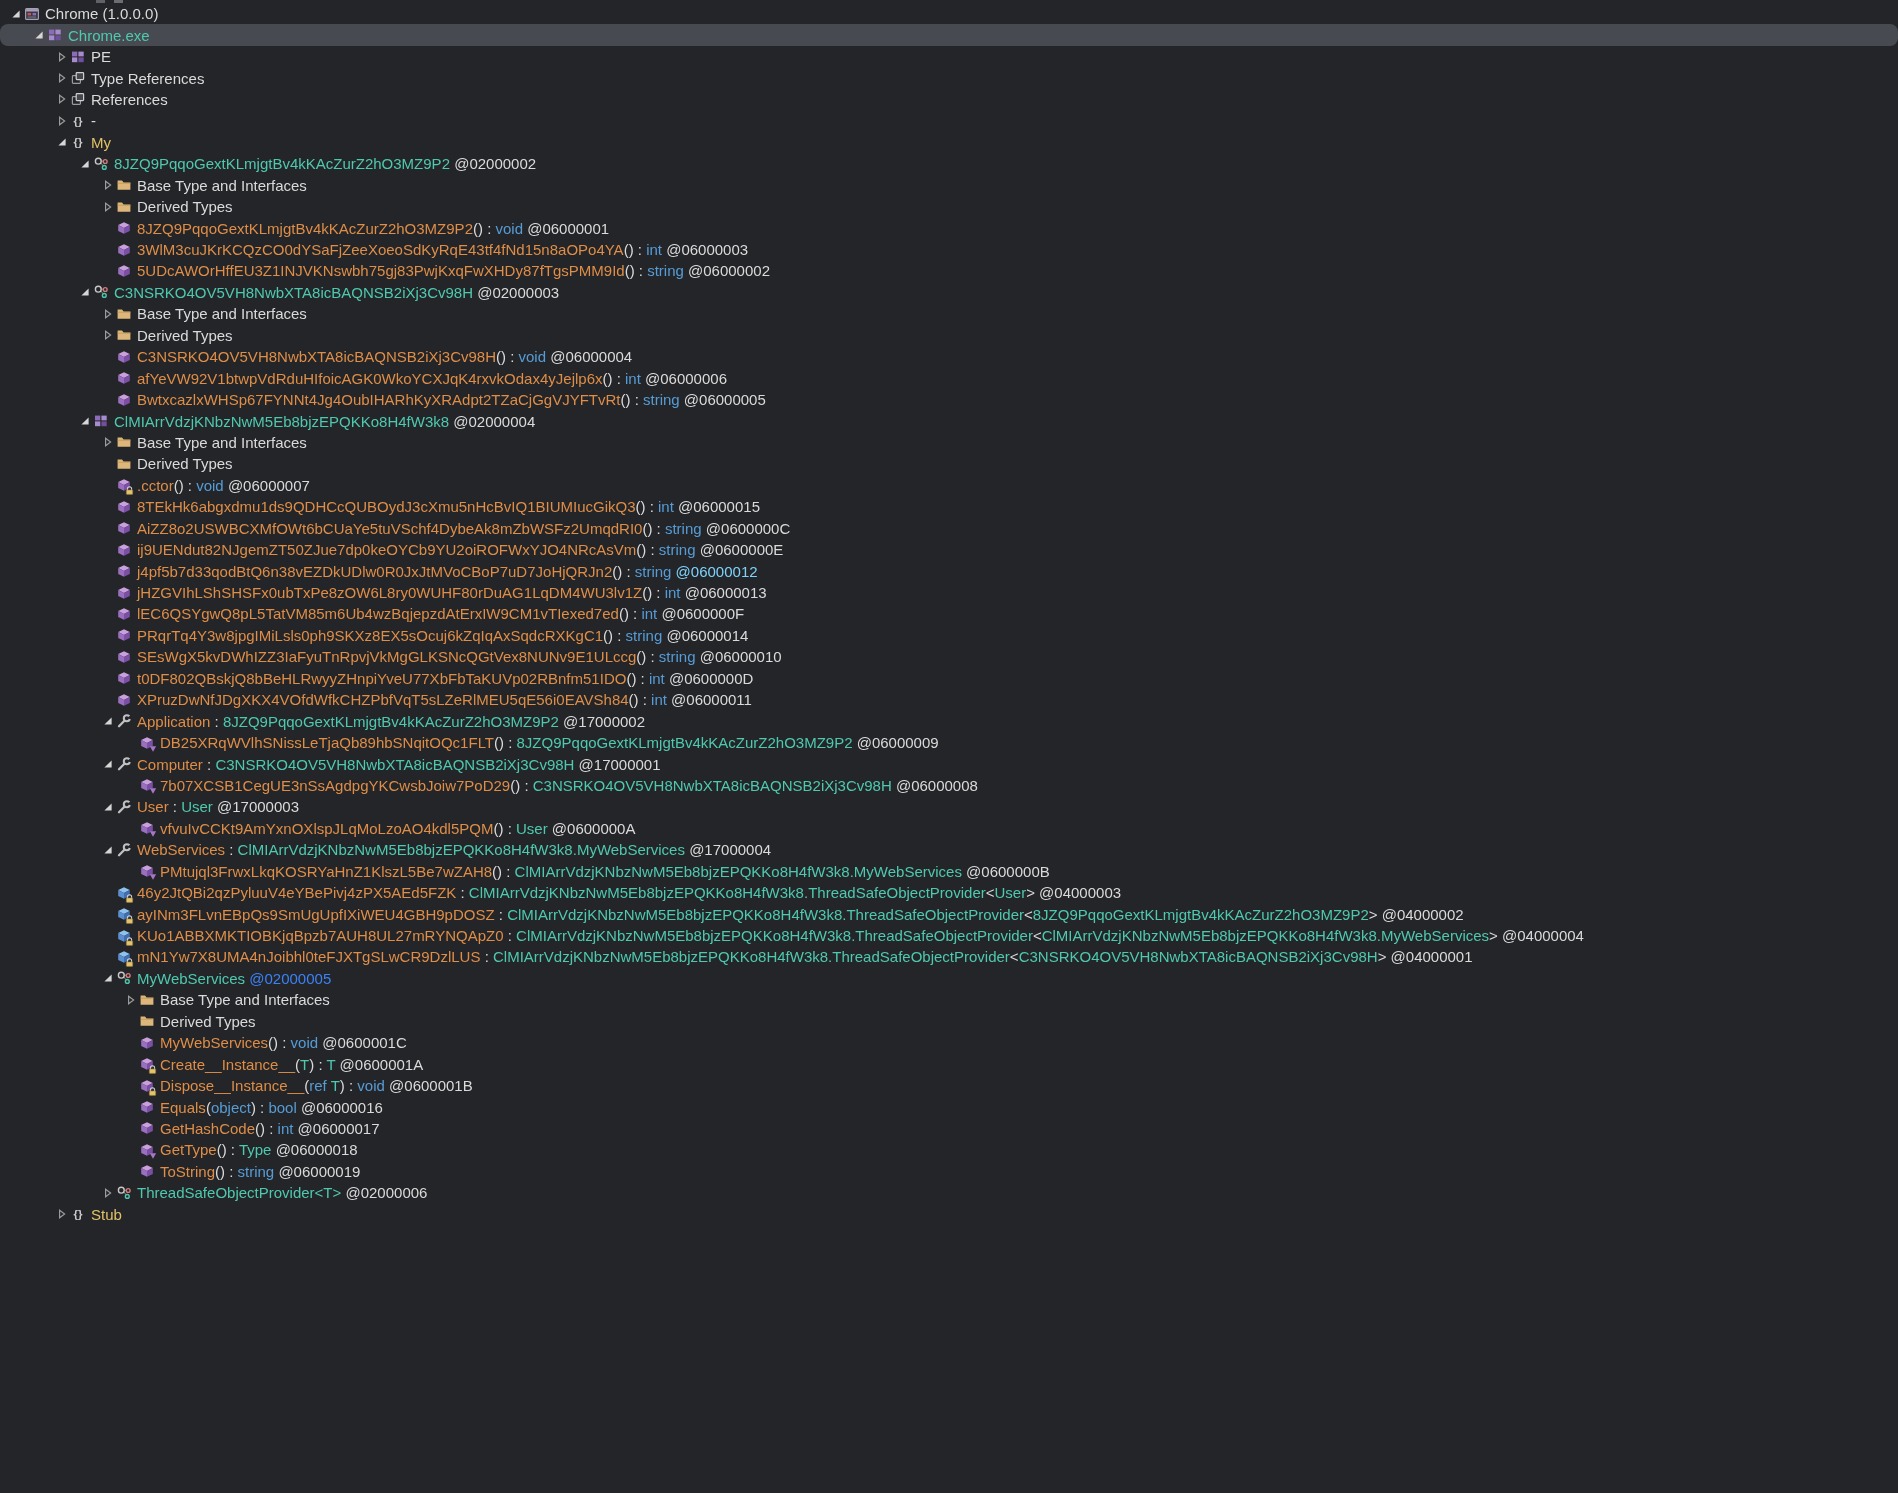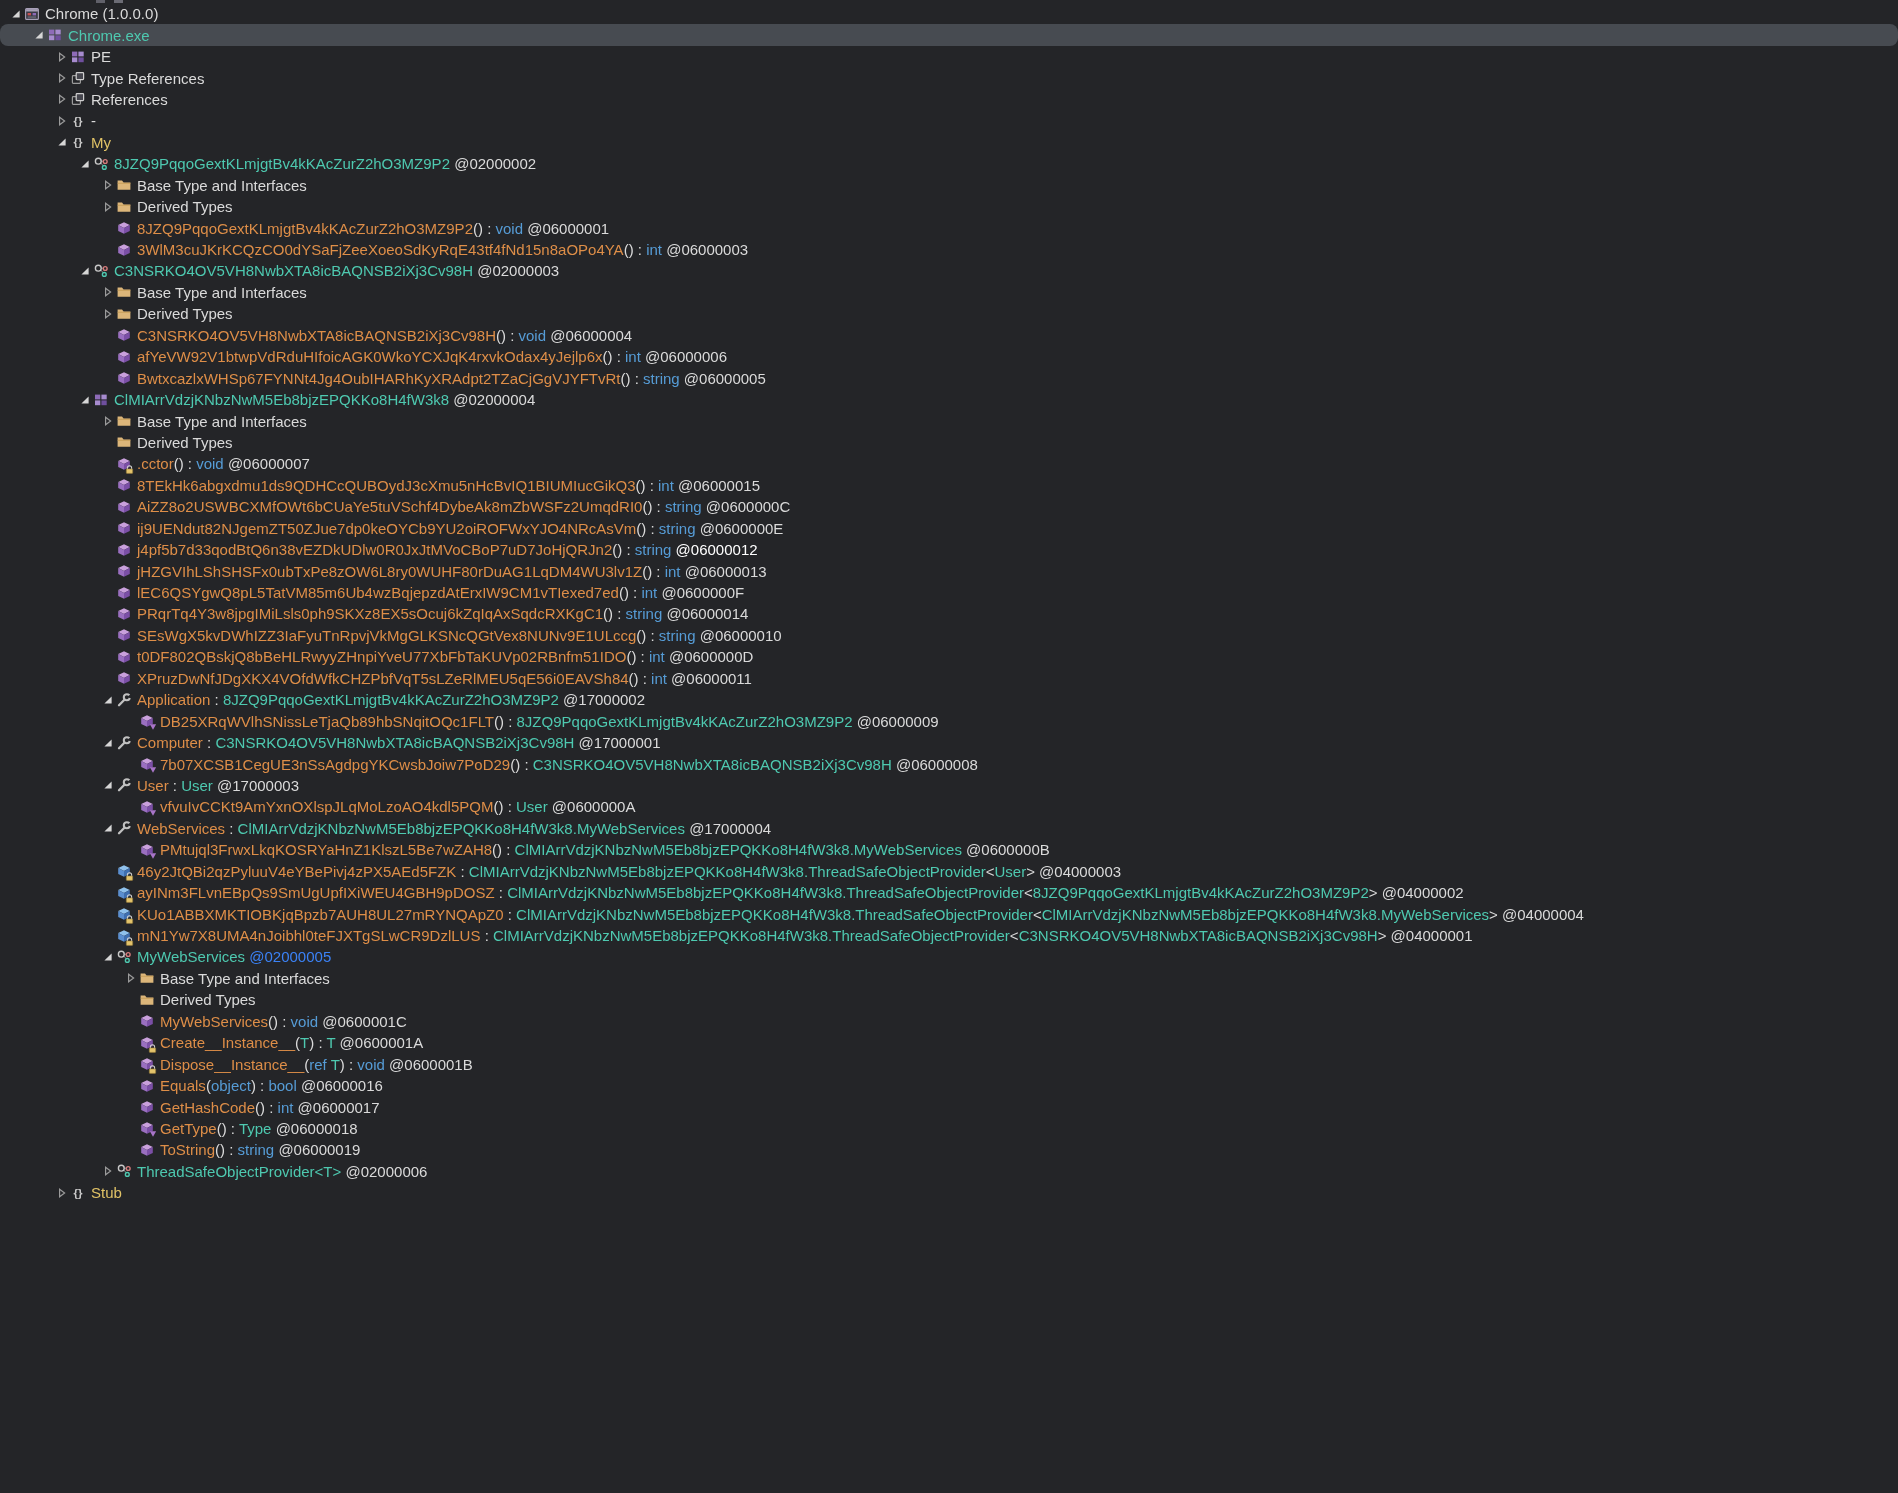--- a/index.html
+++ b/index.html
@@ -109,20 +109,25 @@
     <div class="row"><span class="indent" style="width: 100px;"></span><span class="arrow"></span><span class="icon"><svg class="main" width="16" height="16" viewBox="0 0 16 16">
           <path d="M8 2.2 L13.8 5.1 L8 8 L2.2 5.1 Z" fill="#C9A0DC"></path>
           <path d="M2.2 5.1 L8 8 L8 13.8 L2.2 10.9 Z" fill="#9A6FC0"></path>
           <path d="M13.8 5.1 L8 8 L8 13.8 L13.8 10.9 Z" fill="#7B4FA6"></path>
         </svg></span><span class="label"><span style="color: rgb(222, 142, 72);">8JZQ9PqqoGextKLmjgtBv4kKAcZurZ2hO3MZ9P2</span><span style="color: rgb(218, 218, 218);">() : </span><span style="color: rgb(86, 156, 214);">void</span><span style="color: rgb(218, 218, 218);"> @06000001</span></span></div>
     <div class="row"><span class="indent" style="width: 100px;"></span><span class="arrow"></span><span class="icon"><svg class="main" width="16" height="16" viewBox="0 0 16 16">
           <path d="M8 2.2 L13.8 5.1 L8 8 L2.2 5.1 Z" fill="#C9A0DC"></path>
           <path d="M2.2 5.1 L8 8 L8 13.8 L2.2 10.9 Z" fill="#9A6FC0"></path>
           <path d="M13.8 5.1 L8 8 L8 13.8 L13.8 10.9 Z" fill="#7B4FA6"></path>
         </svg></span><span class="label"><span style="color: rgb(222, 142, 72);">3WlM3cuJKrKCQzCO0dYSaFjZeeXoeoSdKyRqE43tf4fNd15n8aOPo4YA</span><span style="color: rgb(218, 218, 218);">() : </span><span style="color: rgb(86, 156, 214);">int</span><span style="color: rgb(218, 218, 218);"> @06000003</span></span></div>
+    <div class="row"><span class="indent" style="width: 100px;"></span><span class="arrow"></span><span class="icon"><svg class="main" width="16" height="16" viewBox="0 0 16 16">
+          <path d="M8 2.2 L13.8 5.1 L8 8 L2.2 5.1 Z" fill="#C9A0DC"></path>
+          <path d="M2.2 5.1 L8 8 L8 13.8 L2.2 10.9 Z" fill="#9A6FC0"></path>
+          <path d="M13.8 5.1 L8 8 L8 13.8 L13.8 10.9 Z" fill="#7B4FA6"></path>
+        </svg></span><span class="label"><span style="color: rgb(222, 142, 72);">5UDcAWOrHffEU3Z1INJVKNswbh75gj83PwjKxqFwXHDy87fTgsPMM9Id</span><span style="color: rgb(218, 218, 218);">() : </span><span style="color: rgb(86, 156, 214);">string</span><span style="color: rgb(218, 218, 218);"> @06000002</span></span></div>
     <div class="row"><span class="indent" style="width: 77px;"></span><span class="arrow"><svg width="10" height="10" viewBox="0 0 10 10">
           <path d="M8.6 1.4 V8.6 H1.4 Z" fill="#D6D6D6"></path>
         </svg></span><span class="icon"><svg class="main" width="16" height="16" viewBox="0 0 16 16">
           <path d="M7.6 6.8 L10.4 10" stroke="#8A8A8A" stroke-width="1"></path>
           <path d="M8.2 5.1 L10.2 5.3" stroke="#8A8A8A" stroke-width="1"></path>
           <circle cx="5.3" cy="5.2" r="2.9" fill="none" stroke="#C8C8C8" stroke-width="1.4"></circle>
           <circle cx="12.2" cy="5.5" r="1.9" fill="none" stroke="#D57B7B" stroke-width="1.4"></circle>
           <circle cx="11.3" cy="11.4" r="1.9" fill="none" stroke="#4EC9B0" stroke-width="1.4"></circle>
         </svg></span><span class="label"><span style="color: rgb(78, 201, 176);">C3NSRKO4OV5VH8NwbXTA8icBAQNSB2iXj3Cv98H</span><span style="color: rgb(218, 218, 218);"> @02000003</span></span></div>
     <div class="row"><span class="indent" style="width: 100px;"></span><span class="arrow"><svg width="10" height="10" viewBox="0 0 10 10">
@@ -190,21 +195,21 @@
         </svg></span><span class="label"><span style="color: rgb(222, 142, 72);">AiZZ8o2USWBCXMfOWt6bCUaYe5tuVSchf4DybeAk8mZbWSFz2UmqdRI0</span><span style="color: rgb(218, 218, 218);">() : </span><span style="color: rgb(86, 156, 214);">string</span><span style="color: rgb(218, 218, 218);"> @0600000C</span></span></div>
     <div class="row"><span class="indent" style="width: 100px;"></span><span class="arrow"></span><span class="icon"><svg class="main" width="16" height="16" viewBox="0 0 16 16">
           <path d="M8 2.2 L13.8 5.1 L8 8 L2.2 5.1 Z" fill="#C9A0DC"></path>
           <path d="M2.2 5.1 L8 8 L8 13.8 L2.2 10.9 Z" fill="#9A6FC0"></path>
           <path d="M13.8 5.1 L8 8 L8 13.8 L13.8 10.9 Z" fill="#7B4FA6"></path>
         </svg></span><span class="label"><span style="color: rgb(222, 142, 72);">ij9UENdut82NJgemZT50ZJue7dp0keOYCb9YU2oiROFWxYJO4NRcAsVm</span><span style="color: rgb(218, 218, 218);">() : </span><span style="color: rgb(86, 156, 214);">string</span><span style="color: rgb(218, 218, 218);"> @0600000E</span></span></div>
     <div class="row"><span class="indent" style="width: 100px;"></span><span class="arrow"></span><span class="icon"><svg class="main" width="16" height="16" viewBox="0 0 16 16">
           <path d="M8 2.2 L13.8 5.1 L8 8 L2.2 5.1 Z" fill="#C9A0DC"></path>
           <path d="M2.2 5.1 L8 8 L8 13.8 L2.2 10.9 Z" fill="#9A6FC0"></path>
           <path d="M13.8 5.1 L8 8 L8 13.8 L13.8 10.9 Z" fill="#7B4FA6"></path>
-        </svg></span><span class="label"><span style="color: rgb(222, 142, 72);">j4pf5b7d33qodBtQ6n38vEZDkUDlw0R0JxJtMVoCBoP7uD7JoHjQRJn2</span><span style="color: rgb(218, 218, 218);">() : </span><span style="color: rgb(86, 156, 214);">string</span><span style="color: #ffffff;"> @06000012</span></span></div>
+        </svg></span><span class="label"><span style="color: rgb(222, 142, 72);">j4pf5b7d33qodBtQ6n38vEZDkUDlw0R0JxJtMVoCBoP7uD7JoHjQRJn2</span><span style="color: rgb(218, 218, 218);">() : </span><span style="color: rgb(86, 156, 214);">string</span><span style="color: #7dd3fc;"> @06000012</span></span></div>
     <div class="row"><span class="indent" style="width: 100px;"></span><span class="arrow"></span><span class="icon"><svg class="main" width="16" height="16" viewBox="0 0 16 16">
           <path d="M8 2.2 L13.8 5.1 L8 8 L2.2 5.1 Z" fill="#C9A0DC"></path>
           <path d="M2.2 5.1 L8 8 L8 13.8 L2.2 10.9 Z" fill="#9A6FC0"></path>
           <path d="M13.8 5.1 L8 8 L8 13.8 L13.8 10.9 Z" fill="#7B4FA6"></path>
         </svg></span><span class="label"><span style="color: rgb(222, 142, 72);">jHZGVIhLShSHSFx0ubTxPe8zOW6L8ry0WUHF80rDuAG1LqDM4WU3lv1Z</span><span style="color: rgb(218, 218, 218);">() : </span><span style="color: rgb(86, 156, 214);">int</span><span style="color: rgb(218, 218, 218);"> @06000013</span></span></div>
     <div class="row"><span class="indent" style="width: 100px;"></span><span class="arrow"></span><span class="icon"><svg class="main" width="16" height="16" viewBox="0 0 16 16">
           <path d="M8 2.2 L13.8 5.1 L8 8 L2.2 5.1 Z" fill="#C9A0DC"></path>
           <path d="M2.2 5.1 L8 8 L8 13.8 L2.2 10.9 Z" fill="#9A6FC0"></path>
           <path d="M13.8 5.1 L8 8 L8 13.8 L13.8 10.9 Z" fill="#7B4FA6"></path>
         </svg></span><span class="label"><span style="color: rgb(222, 142, 72);">lEC6QSYgwQ8pL5TatVM85m6Ub4wzBqjepzdAtErxIW9CM1vTIexed7ed</span><span style="color: rgb(218, 218, 218);">() : </span><span style="color: rgb(86, 156, 214);">int</span><span style="color: rgb(218, 218, 218);"> @0600000F</span></span></div>

